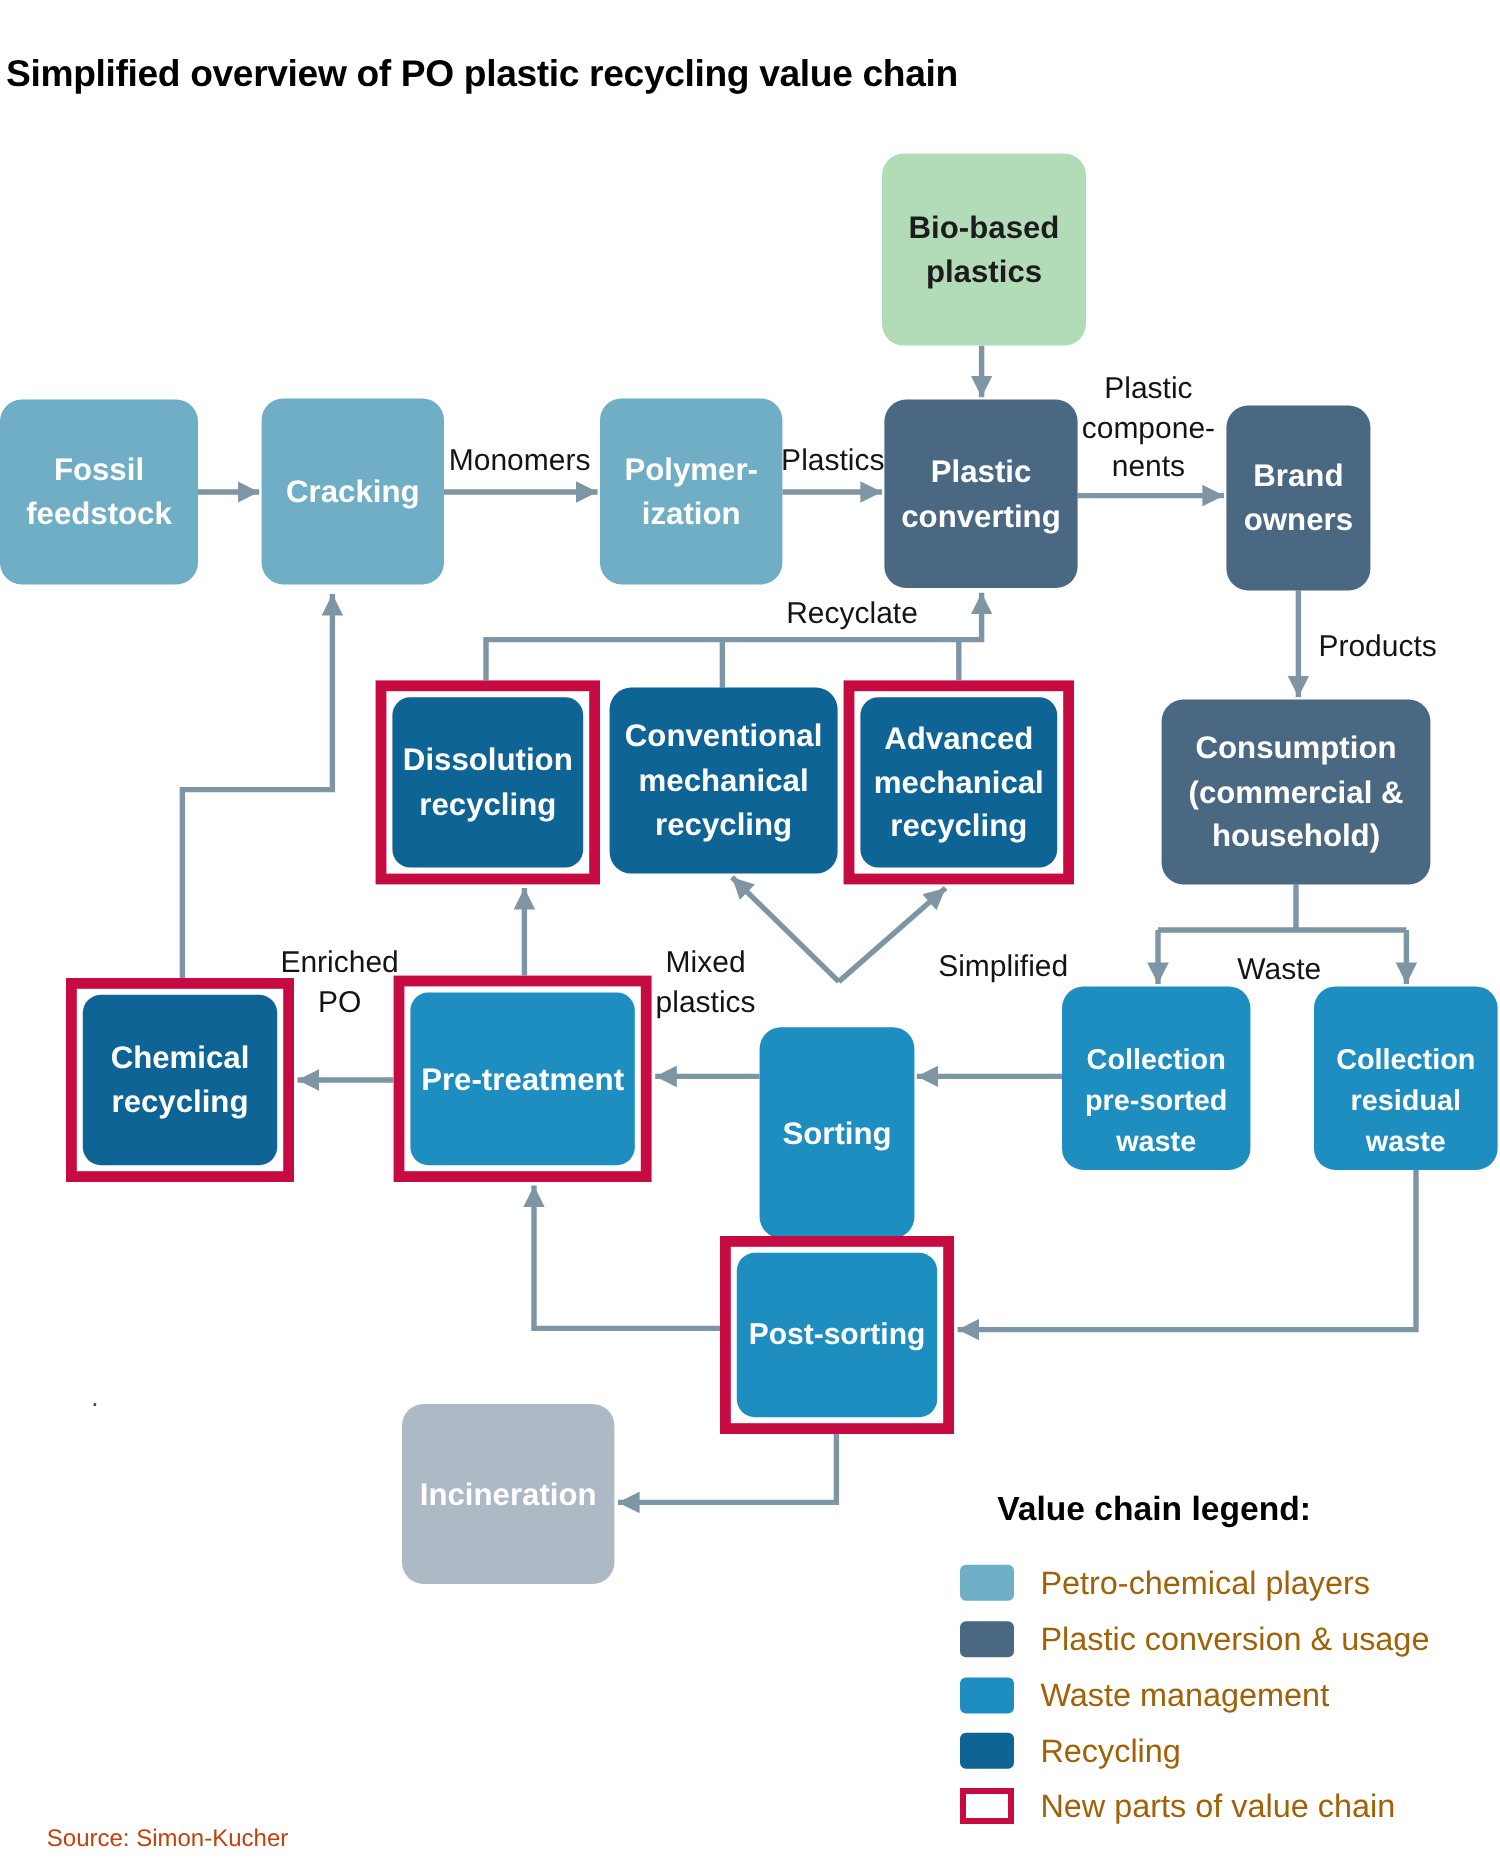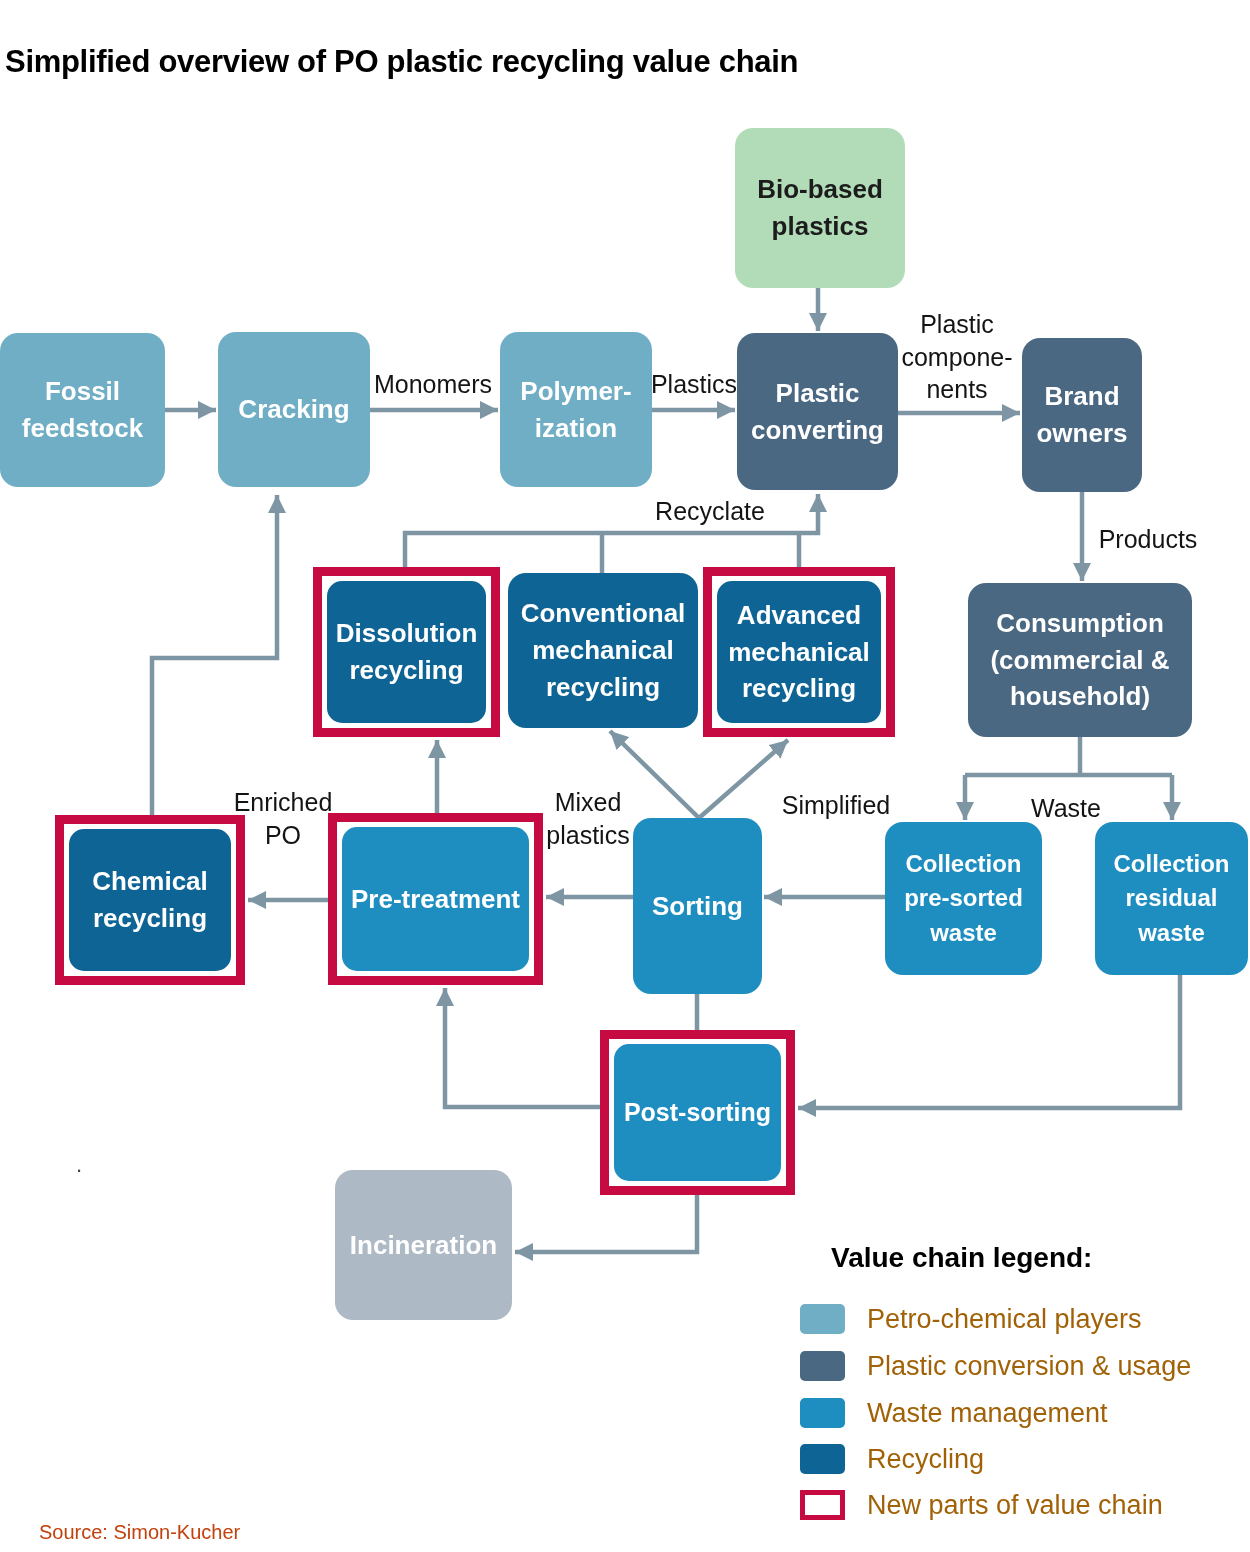--- a/index.html
+++ b/index.html
@@ -17,21 +17,21 @@
   .petro{background:var(--petro);}
   .conversion{background:var(--conversion);}
   .waste{background:var(--waste);}
   .recycling{background:var(--recycling);}
   .bio{background:var(--bio);color:#1c1c1c;}
   .gray{background:var(--gray);align-items:center;}
   .new-wrap{position:absolute;box-sizing:border-box;border:9px solid var(--red);background:#fff;padding:5px;display:flex;}
   .node-inner{flex:1;display:flex;align-items:center;justify-content:center;text-align:center;
         border-radius:15px;color:#fff;font-weight:bold;font-size:26px;line-height:1.42;padding:4px;}
   .nl{white-space:pre-line;}
-  .fs24{font-size:24px;}
+  .fs24{font-size:24px;align-items:flex-end;}
   .fs25{font-size:25px;}
   .edge-label{position:absolute;transform:translateX(-50%);font-size:25px;color:#141414;line-height:1.3;
         text-align:center;white-space:pre-line;}
   .legend-title{position:absolute;left:800px;top:1242px;font-size:28px;font-weight:bold;color:#000;margin-left:31px;}
   .legend-row{position:absolute;left:800px;height:34px;display:flex;align-items:center;gap:22px;}
   .swatch{width:45px;height:30px;border-radius:5px;flex:0 0 auto;}
   .swatch.sw-petro{background:var(--petro);}
   .swatch.sw-conversion{background:var(--conversion);}
   .swatch.sw-waste{background:var(--waste);}
   .swatch.sw-recycling{background:var(--recycling);}
@@ -105,21 +105,21 @@
   <div class="node conversion" style="left:968px;top:583px;width:224px;height:154px">
     <span class="nl">Consumption
 (commercial &amp;
 household)</span>
     </div>
   <div class="node recycling" style="left:508px;top:573px;width:190px;height:155px">
     <span class="nl">Conventional
 mechanical
 recycling</span>
     </div>
-  <div class="node waste" style="left:633px;top:818px;width:129px;height:176px">
+  <div class="node waste" style="left:633px;top:856px;width:129px;height:176px">
     <span class="nl">Sorting</span>
     </div>
   <div class="node waste fs24" style="left:885px;top:822px;width:157px;height:153px">
     <span class="nl">Collection
 pre-sorted
 waste</span>
     </div>
   <div class="node waste fs24" style="left:1095px;top:822px;width:153px;height:153px">
     <span class="nl">Collection
 residual

